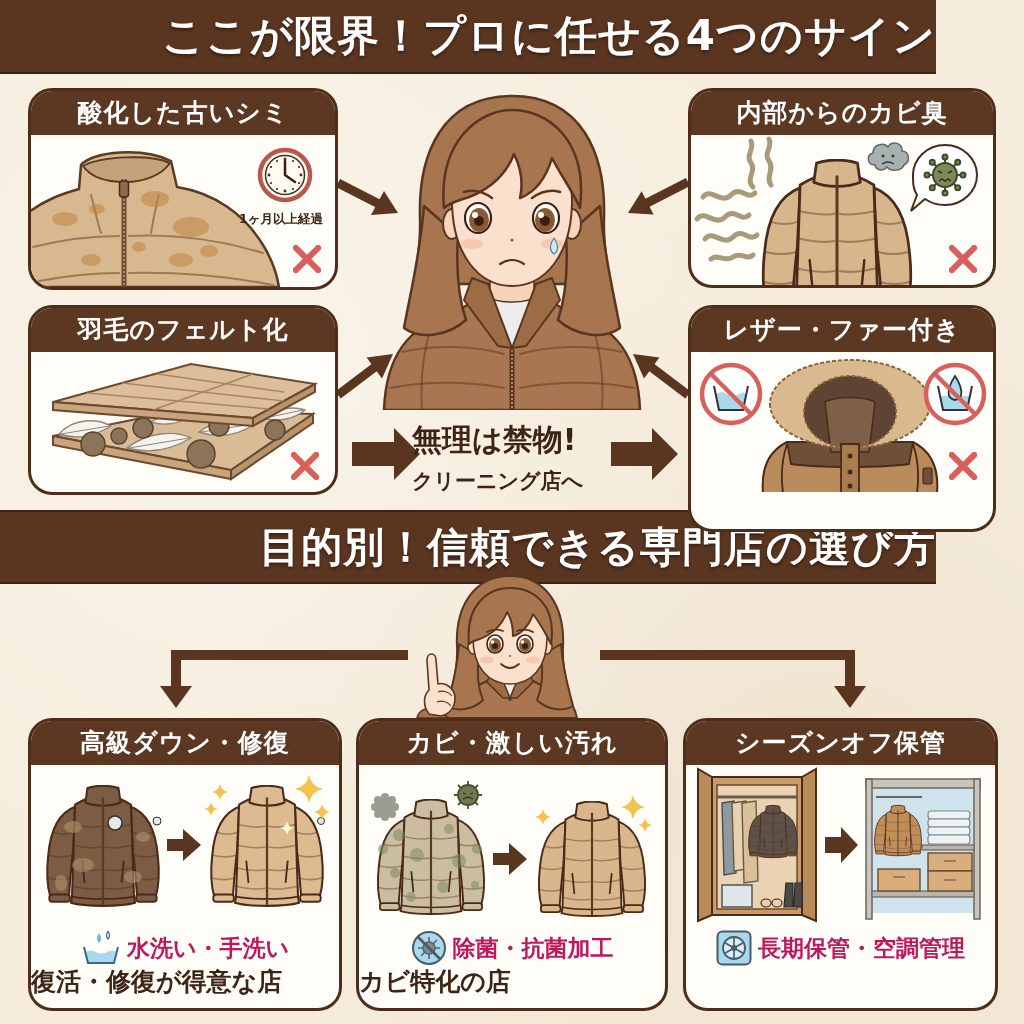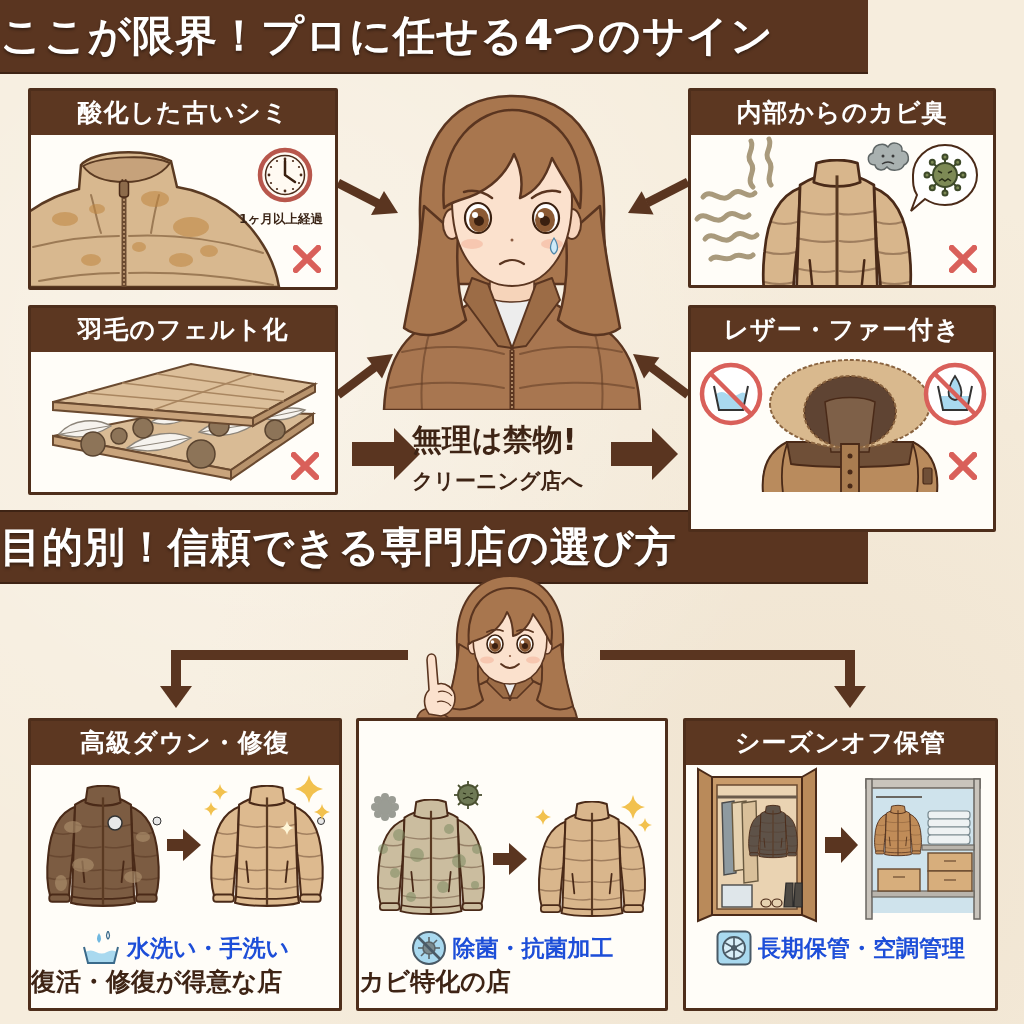--- a/index.html
+++ b/index.html
@@ -1,30 +1,30 @@
 <!DOCTYPE html>
 <html><head>
 <meta charset="utf-8">
 <style>
 *{box-sizing:border-box;margin:0;padding:0}
 html,body{width:1024px;height:1024px;overflow:hidden;background:#f6eddd}
 #root{position:relative;width:1024px;height:1024px;overflow:hidden;background:#f6eddd;
   background-image:radial-gradient(circle at 25% 35%,rgba(255,255,255,.35),rgba(255,255,255,0) 55%),radial-gradient(circle at 80% 80%,rgba(228,210,184,.35),rgba(228,210,184,0) 55%);
   font-family:"DejaVu Sans","Liberation Sans",sans-serif;}
-.banner{position:absolute;left:0;width:868px;background:#5a3520;color:#fff;text-align:left;font-weight:bold;white-space:nowrap;
+.banner{position:absolute;left:0;width:936px;background:#5a3520;color:#fff;text-align:right;font-weight:bold;white-space:nowrap;
   box-shadow:0 2px 0 #3e2314,0 -2px 0 #3e2314;letter-spacing:1px}
 .banner span{text-shadow:0 2px 3px rgba(0,0,0,.4)}
 #banner-signs{top:0;height:72px;line-height:72px;font-size:42px}
 #banner-shops{top:512px;height:70px;line-height:70px;font-size:41px}
-.card{position:absolute;border:3px solid #4e2e1b;border-radius:2px;background:#fffdf8;overflow:hidden;z-index:2}
+.card{position:absolute;border:3px solid #4e2e1b;border-radius:24px;background:#fffdf8;overflow:hidden;z-index:2}
 .card-header{position:absolute;left:0;top:0;right:0;height:44px;background:#5c3721;color:#fff;font-weight:bold;font-size:25px;line-height:44px;text-align:center;white-space:nowrap;letter-spacing:1px}
 .card-body{position:absolute;left:0;top:44px;right:0;bottom:0}
 .card-body svg.art{position:absolute;left:0;top:0}
 .caption{position:absolute;left:208px;top:76px;width:92px;text-align:left;font-size:12.5px;font-weight:bold;color:#3a2416;white-space:nowrap}
-.feature-row{position:absolute;left:0;right:0;top:166px;height:34px;display:flex;align-items:center;justify-content:center;gap:6px;font-size:23px;font-weight:bold;color:#1d4ed8;white-space:nowrap}
+.feature-row{position:absolute;left:0;right:0;top:166px;height:34px;display:flex;align-items:center;justify-content:center;gap:6px;font-size:23px;font-weight:bold;color:#be185d;white-space:nowrap}
 .feature-row svg{display:block}
 .shop-row{position:absolute;left:0;right:0;top:200px;height:34px;line-height:34px;text-align:left;font-size:25px;font-weight:bold;color:#3e2415;white-space:nowrap}
 .overlay{position:absolute;left:0;top:0;z-index:1;pointer-events:none}
 .girl{position:absolute;z-index:3}
 .callout{position:absolute;left:412px;width:200px;color:#3e2415;font-weight:bold;white-space:nowrap;z-index:3}
 #callout-1{top:422px;font-size:30px;line-height:36px}
 #callout-2{top:467px;font-size:21px;line-height:28px}
 </style>
 </head>
 <body>
@@ -404,20 +404,21 @@
           <path d="M18 2 Q14 8 18 12 Q22 8 18 2 Z" fill="#6fb8e0"></path>
           <path d="M27 0 Q24 5 27 8 Q30 5 27 0 Z" fill="#fff" stroke="#3a6a8a" stroke-width="1.2"></path>
         </svg>
         <span>水洗い・手洗い</span>
       </div>
       <div class="shop-row">復活・修復が得意な店</div>
     </div>
   </div>
 
   <div class="card" style="left:356px;top:718px;width:312px;height:293px">
+    <div class="card-header">カビ・激しい汚れ</div>
     <div class="card-body">
       <svg class="art" width="306" height="243" viewBox="0 0 306 243">
         <g fill="#9a9c94">
           <circle cx="26" cy="42" r="8"></circle>
             <circle cx="26" cy="32" r="4"></circle>
             <circle cx="36" cy="42" r="4"></circle>
             <circle cx="26" cy="52" r="4"></circle>
             <circle cx="16" cy="42" r="4"></circle>
           <circle cx="33" cy="35" r="4"></circle>
             <circle cx="33" cy="49" r="4"></circle>

